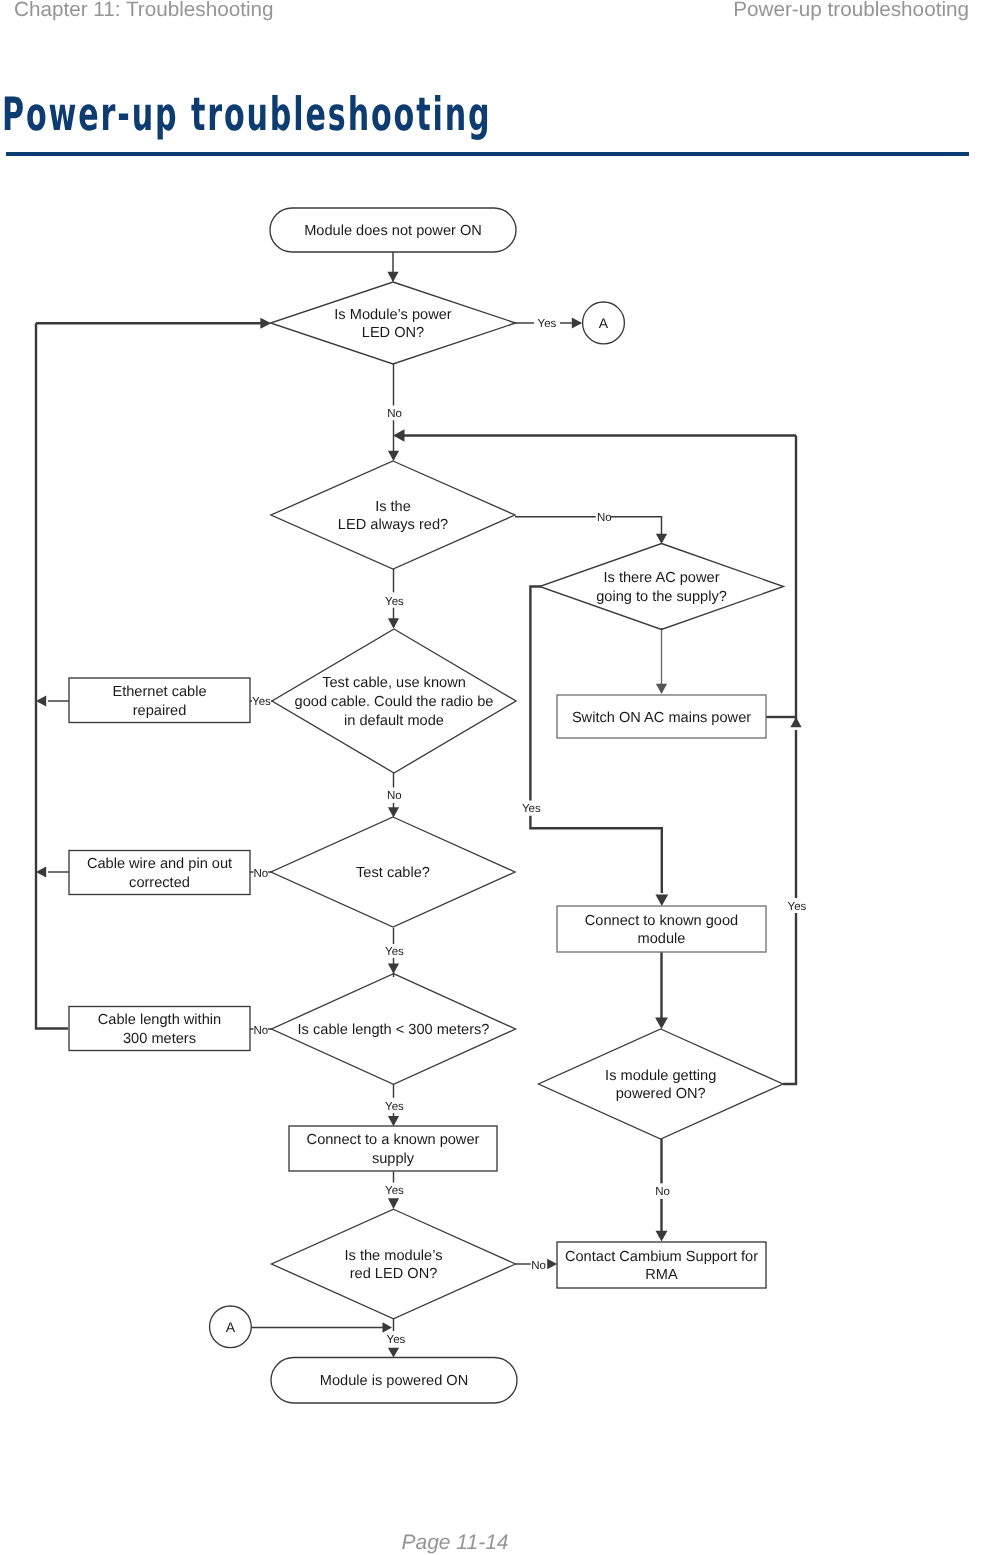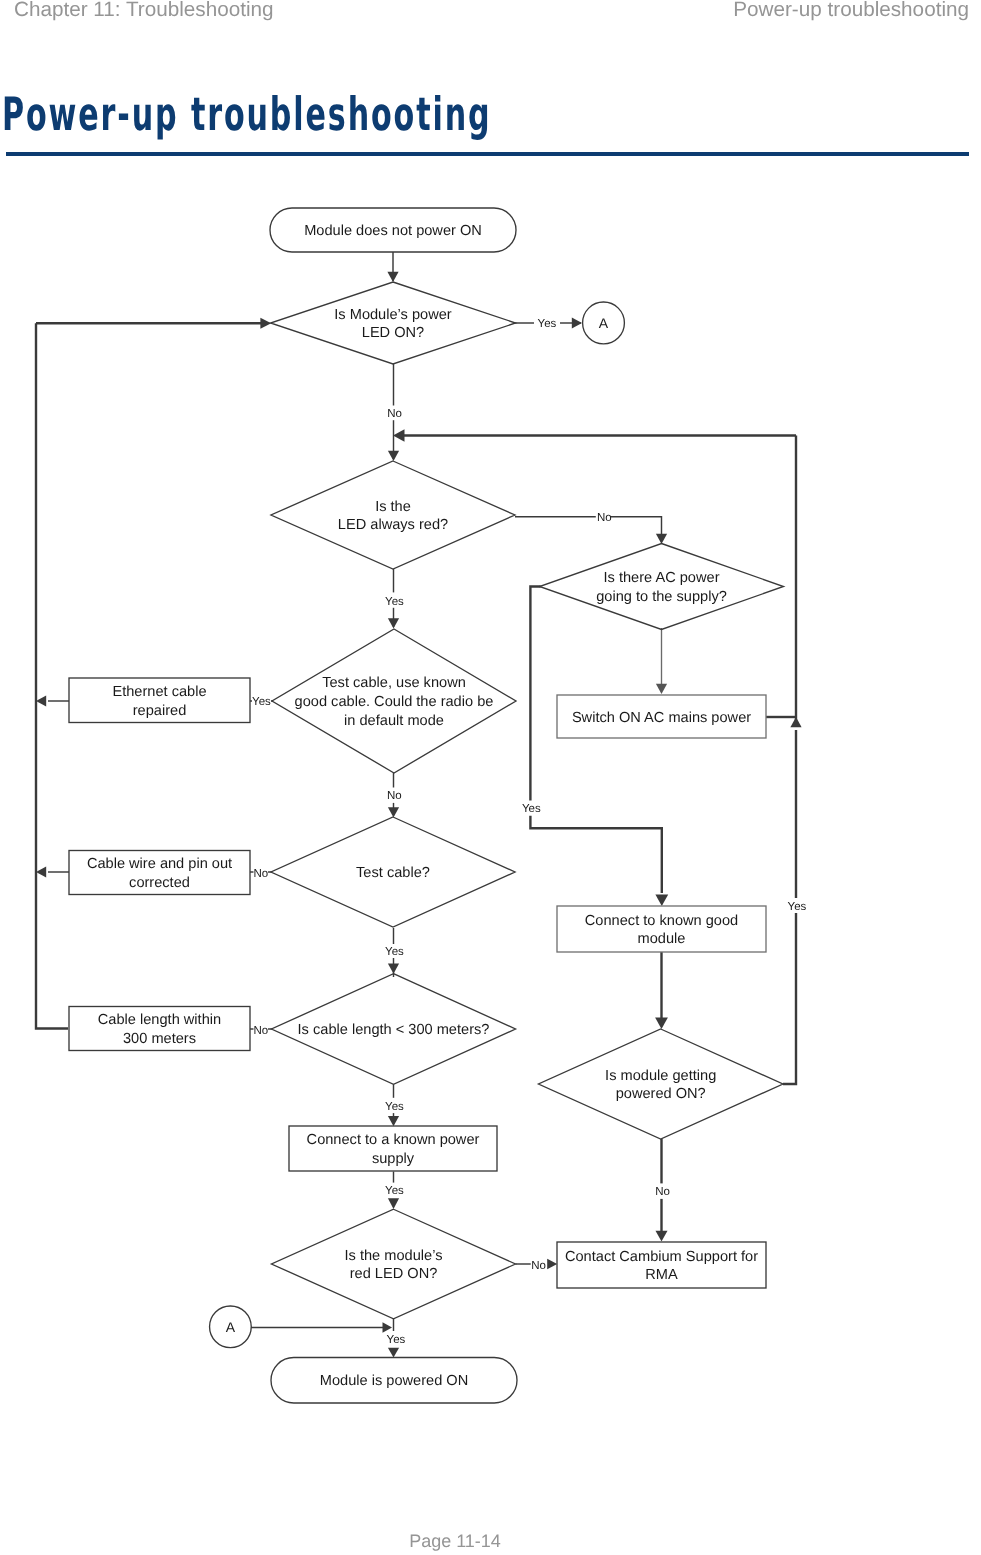--- a/index.html
+++ b/index.html
@@ -8,21 +8,21 @@
   body{width:981px;height:1555px;font-family:"Liberation Sans",sans-serif;overflow:hidden;}
   .page{position:relative;width:981px;height:1555px;background:#fff;}
   .hdr-left{position:absolute;left:14px;top:-2px;font-size:20.7px;color:#959595;}
   .hdr-right{position:absolute;right:12px;top:-2px;font-size:20.7px;color:#959595;}
   .hdr-rule{position:absolute;left:12px;top:28px;width:957px;height:0px;background:transparent;}
   .title{position:absolute;left:2px;top:91px;font-family:"DejaVu Sans Condensed","DejaVu Sans",sans-serif;
          font-weight:bold;font-size:46px;line-height:46px;color:#0d3c71;
          transform:scaleX(0.729);transform-origin:0 0;white-space:nowrap;letter-spacing:2.55px;}
   .title-rule{position:absolute;left:6px;top:152px;width:963px;height:3.5px;background:#0d3c71;}
   .footer{position:absolute;left:0;top:1531px;width:910px;text-align:center;
-          font-size:18px;color:#959595;}
+          font-size:21px;color:#959595;font-style:italic;}
   svg.flow{position:absolute;left:0;top:0;display:block;}
   .nd{font-family:"Liberation Sans",sans-serif;font-size:14.6px;fill:#1a1a1a;}
   .lbl{font-family:"Liberation Sans",sans-serif;font-size:11.5px;fill:#1a1a1a;}
   .cl{font-family:"Liberation Sans",sans-serif;font-size:14px;fill:#1a1a1a;}
   .shp{fill:none;stroke:#3a3a3a;stroke-width:1.35;}
   .shpl{fill:none;stroke:#727272;stroke-width:1.35;}
   .ln{fill:none;stroke:#3a3a3a;stroke-width:1.45;}
   .lnl{fill:none;stroke:#6a6a6a;stroke-width:1.35;}
   .ahl{fill:#555;stroke:none;}
   .lnb{fill:none;stroke:#3a3a3a;stroke-width:2.4;}

